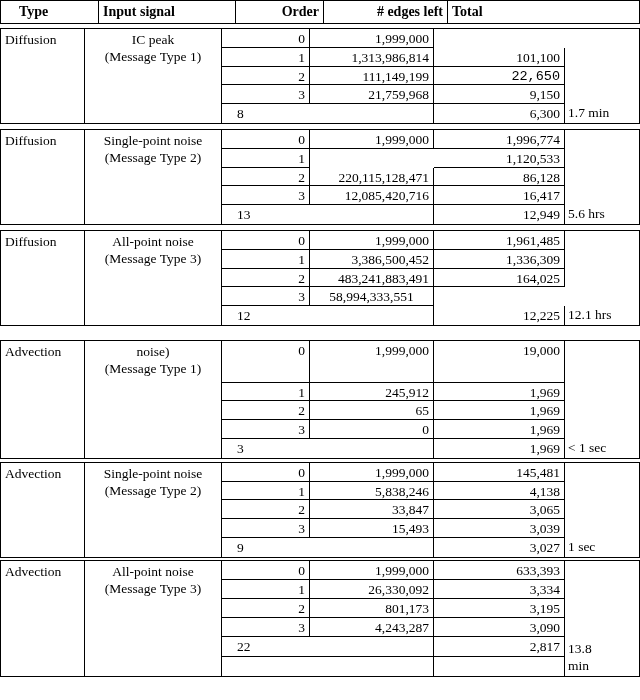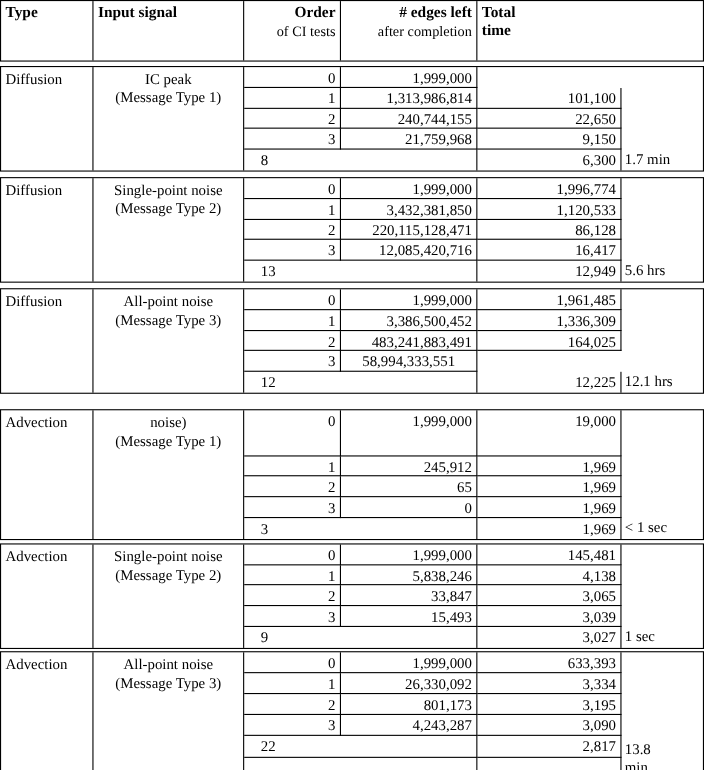--- a/index.html
+++ b/index.html
@@ -1,21 +1,21 @@
 <!DOCTYPE html>
 <html><head>
 <meta charset="utf-8">
 <style>
   html,body{margin:0;padding:0;background:#fff;}
   body{width:640px;height:700px;font-family:"Liberation Serif",serif;color:#000;}
   .page{width:640px;height:700px;box-sizing:border-box;overflow:hidden;}
   .box{border:1.5px solid #000;box-sizing:border-box;background:#fff;}
   .grid6{display:grid;grid-template-columns:84px 137px 88px 124px 131px 73px;}
   
-  .header-box{height:56px;}
+  .header-box{height:24px;padding-left:14px;}
   .hcell{box-sizing:border-box;border-right:1px solid #000;padding:2px 4px 0 4px;font-size:13.5px;line-height:17px;overflow:hidden;}
   .hcell:last-child{border-right:none;}
   .hl1{display:block;font-weight:bold;font-size:14px;}
   .hl2{display:block;font-size:13px;}
   .hl2.b{font-weight:bold;font-size:14px;}
   .ha-r{text-align:right;}
   
   .block{margin-top:0;}
   .c{box-sizing:border-box;font-size:13.5px;line-height:17px;padding:1px 4px;overflow:hidden;}
   .br{border-right:1px solid #000;}
@@ -61,42 +61,41 @@
         <div class="c signal-cell br" style="grid-area: 1 / 2 / span 5;">
           <div>IC peak</div>
           <div>(Message Type 1)</div>
         </div>
         <div class="c num br bb" style="grid-area: 1 / 3;">0</div>
         <div class="c num br bb" style="grid-area: 1 / 4;">1,999,000</div>
         <div class="c num br bb" style="grid-area: 2 / 3;">1</div>
         <div class="c num br bb" style="grid-area: 2 / 4;">1,313,986,814</div>
         <div class="c num br bb" style="grid-area: 2 / 5; text-align: right;">101,100</div>
         <div class="c num br bb" style="grid-area: 3 / 3;">2</div>
-        <div class="c num br bb" style="grid-area: 3 / 4;">240,744,155</div>
-        <div class="c num br bb" style="grid-area: 3 / 5;">22,650</div>
+        <div class="c num br bb" style="grid-area: 3 / 4;">111,149,199</div>
+        <div class="c num br bb" style="grid-area: 3 / 5; font-family: Liberation Mono, monospace;">22,650</div>
         <div class="c num br bb" style="grid-area: 4 / 3;">3</div>
         <div class="c num br bb" style="grid-area: 4 / 4;">21,759,968</div>
         <div class="c num br bb" style="grid-area: 4 / 5;">9,150</div>
         <div class="c order-span-cell br" style="grid-area: 5 / 3 / auto / span 2;">8</div>
         <div class="c num br" style="grid-area: 5 / 5;">6,300</div>
         <div class="c time-cell" style="grid-area: 1 / 6 / span 5;">
           <div>1.7 min</div>
         </div>
       </div>
       <div class="box grid6 block" style="grid-template-rows: repeat(5, 18.8px); margin-top: 5px;">
         <div class="c type-cell br" style="grid-area: 1 / 1 / span 5;">Diffusion</div>
         <div class="c signal-cell br" style="grid-area: 1 / 2 / span 5;">
           <div>Single-point noise</div>
           <div>(Message Type 2)</div>
         </div>
         <div class="c num br bb" style="grid-area: 1 / 3;">0</div>
         <div class="c num br bb" style="grid-area: 1 / 4;">1,999,000</div>
         <div class="c num br bb" style="grid-area: 1 / 5;">1,996,774</div>
         <div class="c num br bb" style="grid-area: 2 / 3;">1</div>
-        <div class="c num br bb" style="grid-area: 2 / 4;">3,432,381,850</div>
         <div class="c num br bb" style="grid-area: 2 / 5;">1,120,533</div>
         <div class="c num br bb" style="grid-area: 3 / 3;">2</div>
         <div class="c num br bb" style="grid-area: 3 / 4;">220,115,128,471</div>
         <div class="c num br bb" style="grid-area: 3 / 5;">86,128</div>
         <div class="c num br bb" style="grid-area: 4 / 3;">3</div>
         <div class="c num br bb" style="grid-area: 4 / 4;">12,085,420,716</div>
         <div class="c num br bb" style="grid-area: 4 / 5;">16,417</div>
         <div class="c order-span-cell br" style="grid-area: 5 / 3 / auto / span 2;">13</div>
         <div class="c num br" style="grid-area: 5 / 5;">12,949</div>
         <div class="c time-cell" style="grid-area: 1 / 6 / span 5;">

